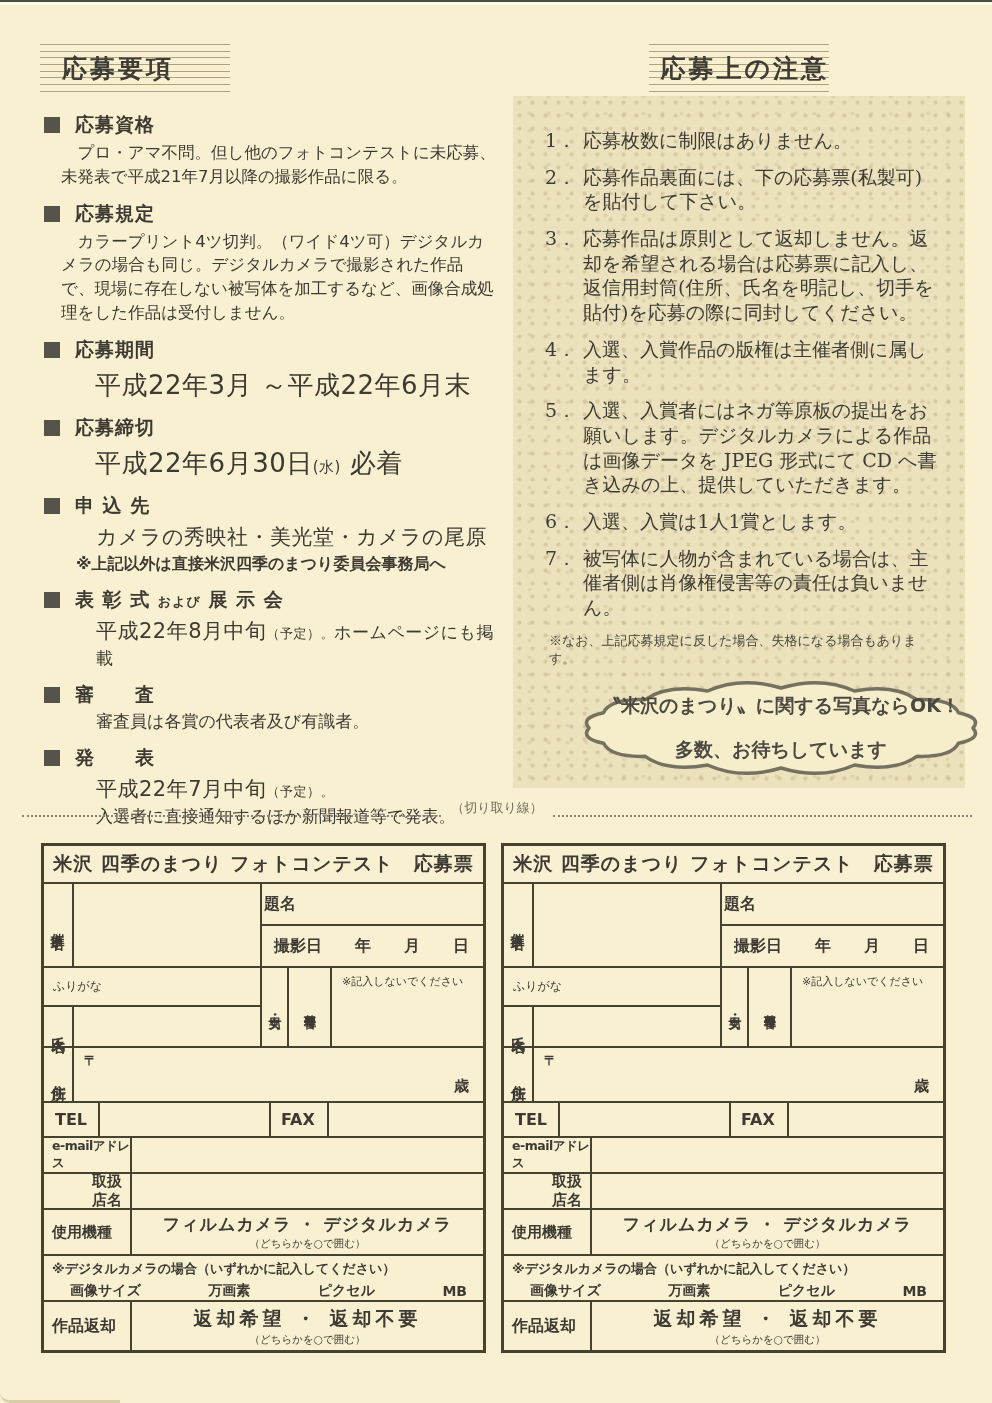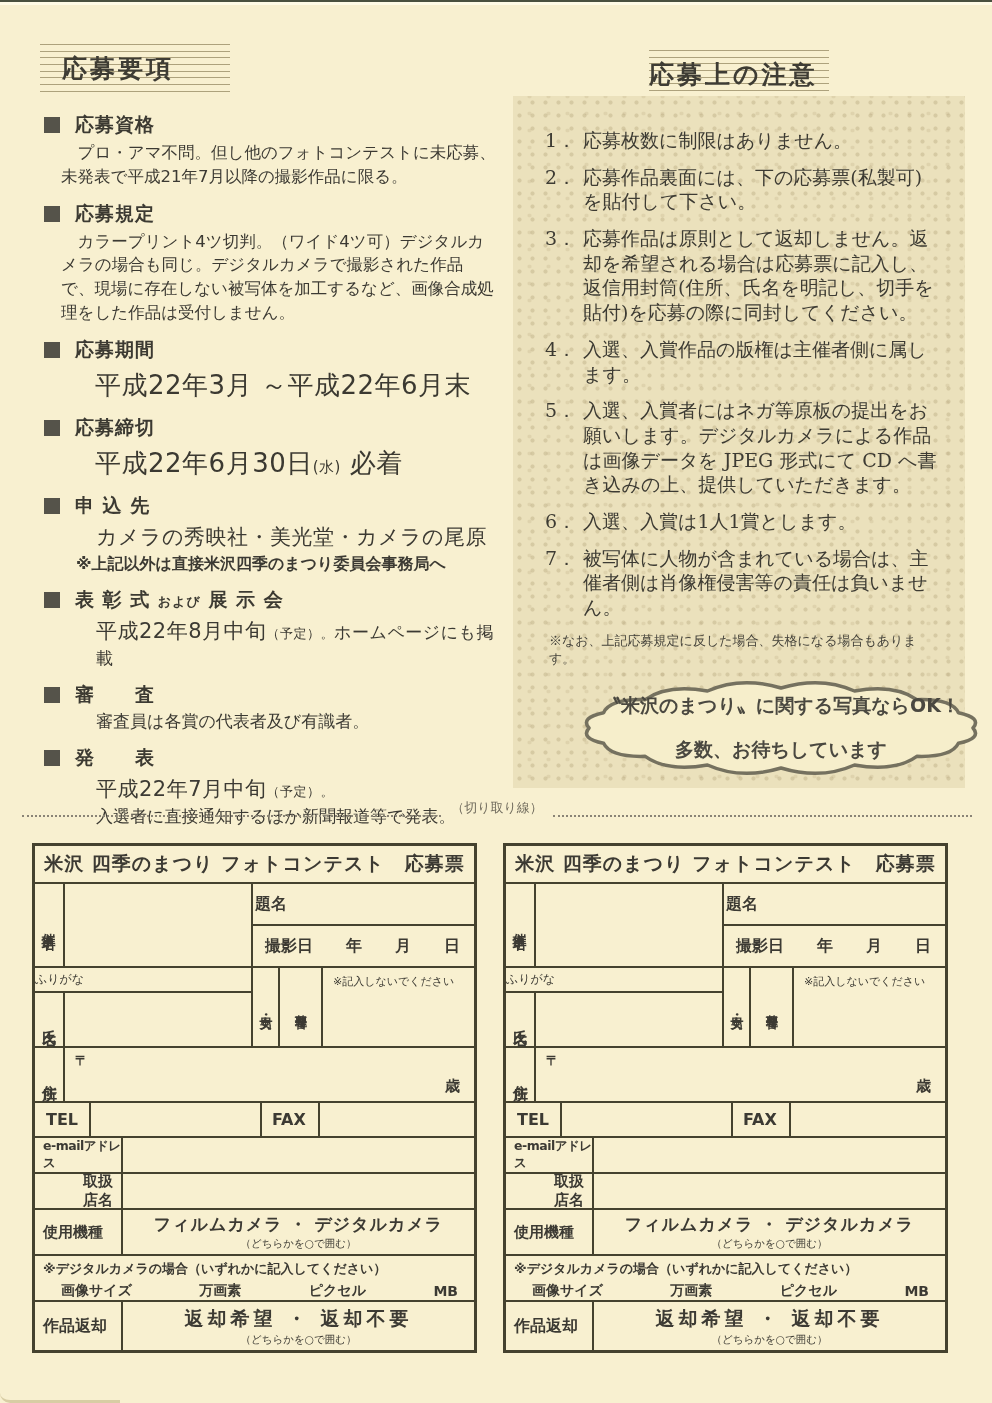--- a/index.html
+++ b/index.html
@@ -33,21 +33,21 @@
   .big-value { margin: 5px 0 0 55px; font-size: 26px; letter-spacing: 0.5px; color: #3b3931; }
   .big-value .paren-small { font-size: 15px; }
   .med-value { margin: 4px 0 0 56px; font-size: 21px; letter-spacing: 0.5px; }
   .med-value .paren-small { font-size: 13px; }
   .med-value .reg { font-size: 17px; }
   .sub-note { margin: 3px 0 0 36px; font-size: 16px; font-weight: bold; }
   .plain-line { margin: 2px 0 0 56px; font-size: 17px; }
 
   
   .right-panel { position: absolute; left: 513px; top: 44px; width: 452px; height: 744px; }
-  .right-panel .ruled-header { width: 180px; margin: 6px auto; justify-content: flex-start; }
+  .right-panel .ruled-header { width: 180px; margin: 0 auto; justify-content: flex-end; }
   .panel-bg {
     position: absolute; top: 52px; left: 0; right: 0; bottom: 0;
     background-color: #ebe1bc;
     background-image:
       radial-gradient(rgba(165,149,105,.30) 1.5px, transparent 2.6px),
       radial-gradient(rgba(165,149,105,.18) 1.5px, transparent 2.6px);
     background-size: 13px 13px, 19px 17px;
     background-position: 0 0, 7px 9px;
     padding: 32px 26px 0 30px;
   }
@@ -63,21 +63,21 @@
     align-items: center; justify-content: center; gap: 18px; }
   .balloon-text .b1 { font-size: 19px; font-weight: bold; color: #4a4840; }
   .balloon-text .b2 { font-size: 19px; font-weight: bold; color: #4a4840; }
 
   
   .cutline { position: absolute; top: 799px; left: 22px; width: 950px;
     display: flex; align-items: flex-end; gap: 10px; color: #6f6a5c; font-size: 13px; }
   .dots { flex: 1; border-top: 2px dotted #8a8476; height: 0; }
 
   
-  .forms { position: absolute; top: 843px; left: 32px; display: flex; gap: 26px; }
+  .forms { position: absolute; top: 843px; left: 41px; display: flex; gap: 15px; }
   .form { width: 445px; border: 3px solid #45422f; background: #f8f0d0; }
   .row { display: flex; border-bottom: 2px solid #45422f; }
   .row:last-child { border-bottom: none; }
   .f-title { height: 38px; display: flex; align-items: center; justify-content: center;
     font-size: 19px; font-weight: bold; letter-spacing: 1px; }
   .vlabel { writing-mode: vertical-rl; text-orientation: upright;
     display: flex; align-items: center; justify-content: center;
     font-weight: bold; letter-spacing: 2px; }
   
   .r-event { height: 84px; }
@@ -86,22 +86,22 @@
   .ev-input { flex: 1; }
   .ev-right { flex: 1; display: flex; flex-direction: column; }
   .daimei { height: 42px; border-bottom: 2px solid #45422f; display: flex; align-items: center;
     padding-left: 2px; font-size: 16px; font-weight: bold; }
   .satsuei { flex: 1; display: flex; align-items: center; padding: 0 14px 0 12px;
     font-size: 16px; font-weight: bold; }
   .satsuei .sp { flex: 1; }
   
   .r-name { height: 80px; }
   .nm-left { width: 218px; display: flex; flex-direction: column; border-right: 2px solid #45422f; }
-  .furigana { height: 25px; border-bottom: 2px solid #45422f; font-size: 12px;
-    display: flex; align-items: center; }
+  .furigana { height: 39px; border-bottom: 2px solid #45422f; font-size: 12px;
+    display: flex; align-items: center; padding-left: 9px; }
   .nm-bottom { flex: 1; display: flex; }
   .nm-label { width: 30px; border-right: 2px solid #45422f; font-size: 15px; }
   .nm-input { flex: 1; }
   .gender { width: 27px; border-right: 2px solid #45422f; font-size: 13px; letter-spacing: 0; }
   .serial { width: 43px; border-right: 2px solid #45422f; font-size: 12px; font-weight: bold; letter-spacing: 1px; }
   .nofill { flex: 1; font-size: 11px; padding: 6px 0 0 10px; }
   
   .r-addr { height: 55px; }
   .ad-label { width: 30px; border-right: 2px solid #45422f; font-size: 15px; }
   .ad-input { flex: 1; position: relative; }

